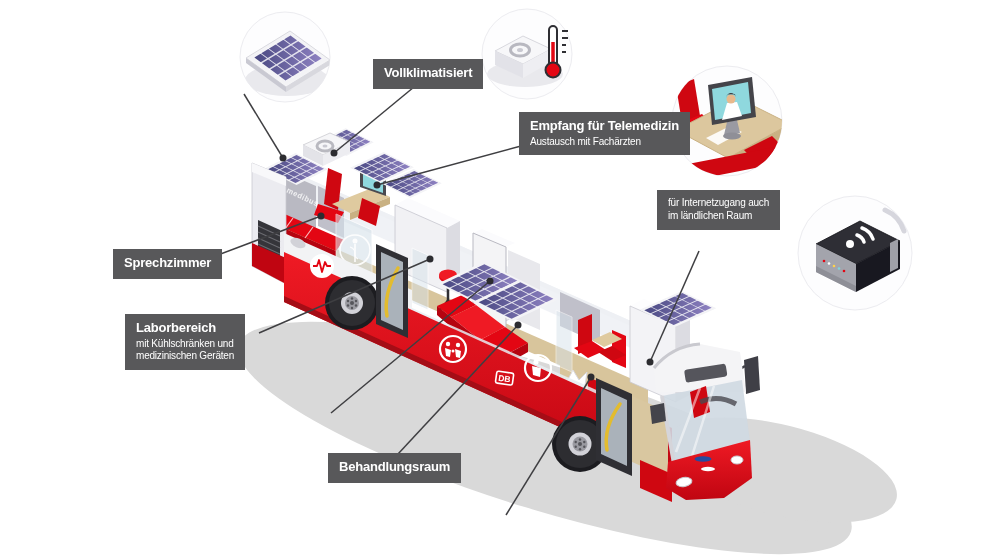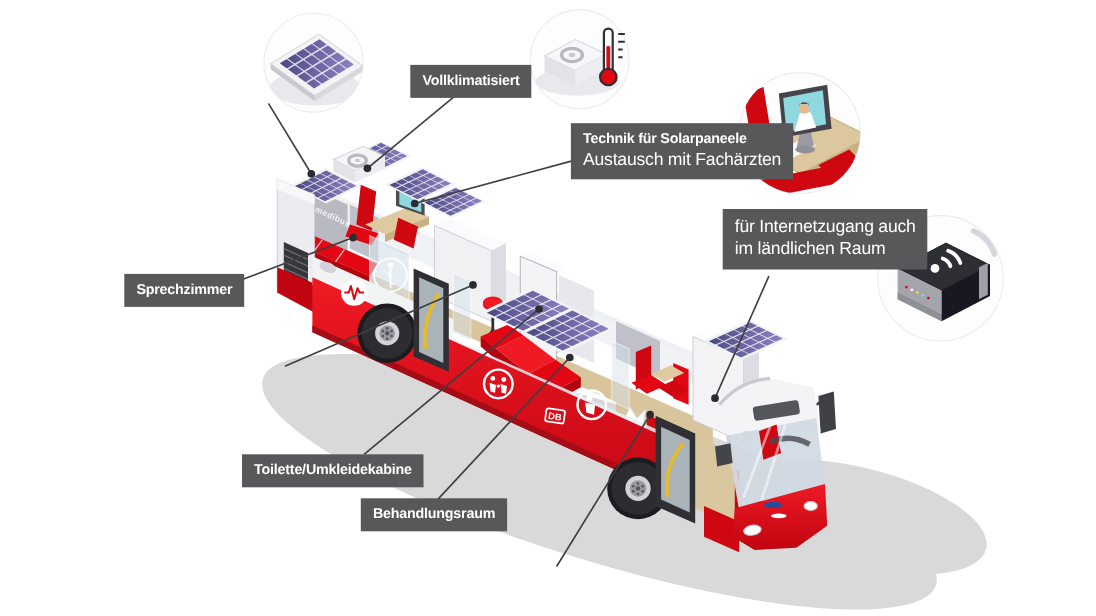--- a/index.html
+++ b/index.html
@@ -5,21 +5,21 @@
   html,body{margin:0;padding:0;}
   #stage{position:relative;width:996px;height:560px;background:#ffffff;overflow:hidden;
          font-family:"Liberation Sans",sans-serif;}
   #busLayer,#iconLayer{position:absolute;left:0;top:0;}
   #busLayer{z-index:1;}
   #iconLayer{z-index:2;pointer-events:none;}
   .callout{position:absolute;z-index:3;background:#58585a;color:#fff;
            padding:6px 11px 7px 11px;font-weight:bold;font-size:13px;line-height:1.28;
            letter-spacing:-0.2px;}
   .callout .t{white-space:pre-line;font-weight:bold;}
-  .callout .s{white-space:pre-line;font-weight:normal;font-size:16px;margin-top:1px;}
+  .callout .s{white-space:pre-line;font-weight:normal;font-size:10px;margin-top:1px;}
 </style>
 </head>
 <body>
 
 <div id="stage">
 
 <svg id="busLayer" width="996" height="560" viewBox="0 0 996 560">
   <defs>
     <linearGradient id="pg" x1="0" y1="0" x2="1" y2="1">
       <stop offset="0" stop-color="#474780"></stop>
@@ -353,30 +353,32 @@
       <path d="M857 235 A 11 11 0 0 1 864 242" fill="none" stroke="#ffffff" stroke-width="3.5" stroke-linecap="round"></path>
       <path d="M862 228 A 18 18 0 0 1 873 239" fill="none" stroke="#ffffff" stroke-width="3.5" stroke-linecap="round"></path>
     </g>
   </g>
 </svg>
 
 <div class="callout" style="left:373px;top:59px">
   <div class="t">Vollklimatisiert</div>
 </div>
 <div class="callout" style="left:519px;top:112px">
-  <div class="t">Technik für Solarpaneele</div>
+  <div class="t">Empfang für Telemedizin</div>
   <div class="s">Austausch mit Fachärzten</div>
 </div>
 <div class="callout" style="left:657px;top:190px">
   <div class="s">für Internetzugang auch
 im ländlichen Raum</div>
 </div>
 <div class="callout" style="left:113px;top:249px">
   <div class="t">Sprechzimmer</div>
 </div>
-<div class="callout" style="left:220px;top:413px">
-  <div class="t">Toilette/Umkleidekabine</div>
+<div class="callout" style="left:125px;top:314px">
+  <div class="t">Laborbereich</div>
+  <div class="s">mit Kühlschränken und
+medizinischen Geräten</div>
 </div>
 <div class="callout" style="left:328px;top:453px">
   <div class="t">Behandlungsraum</div>
 </div>
 
 </div>
 
 </body></html>

